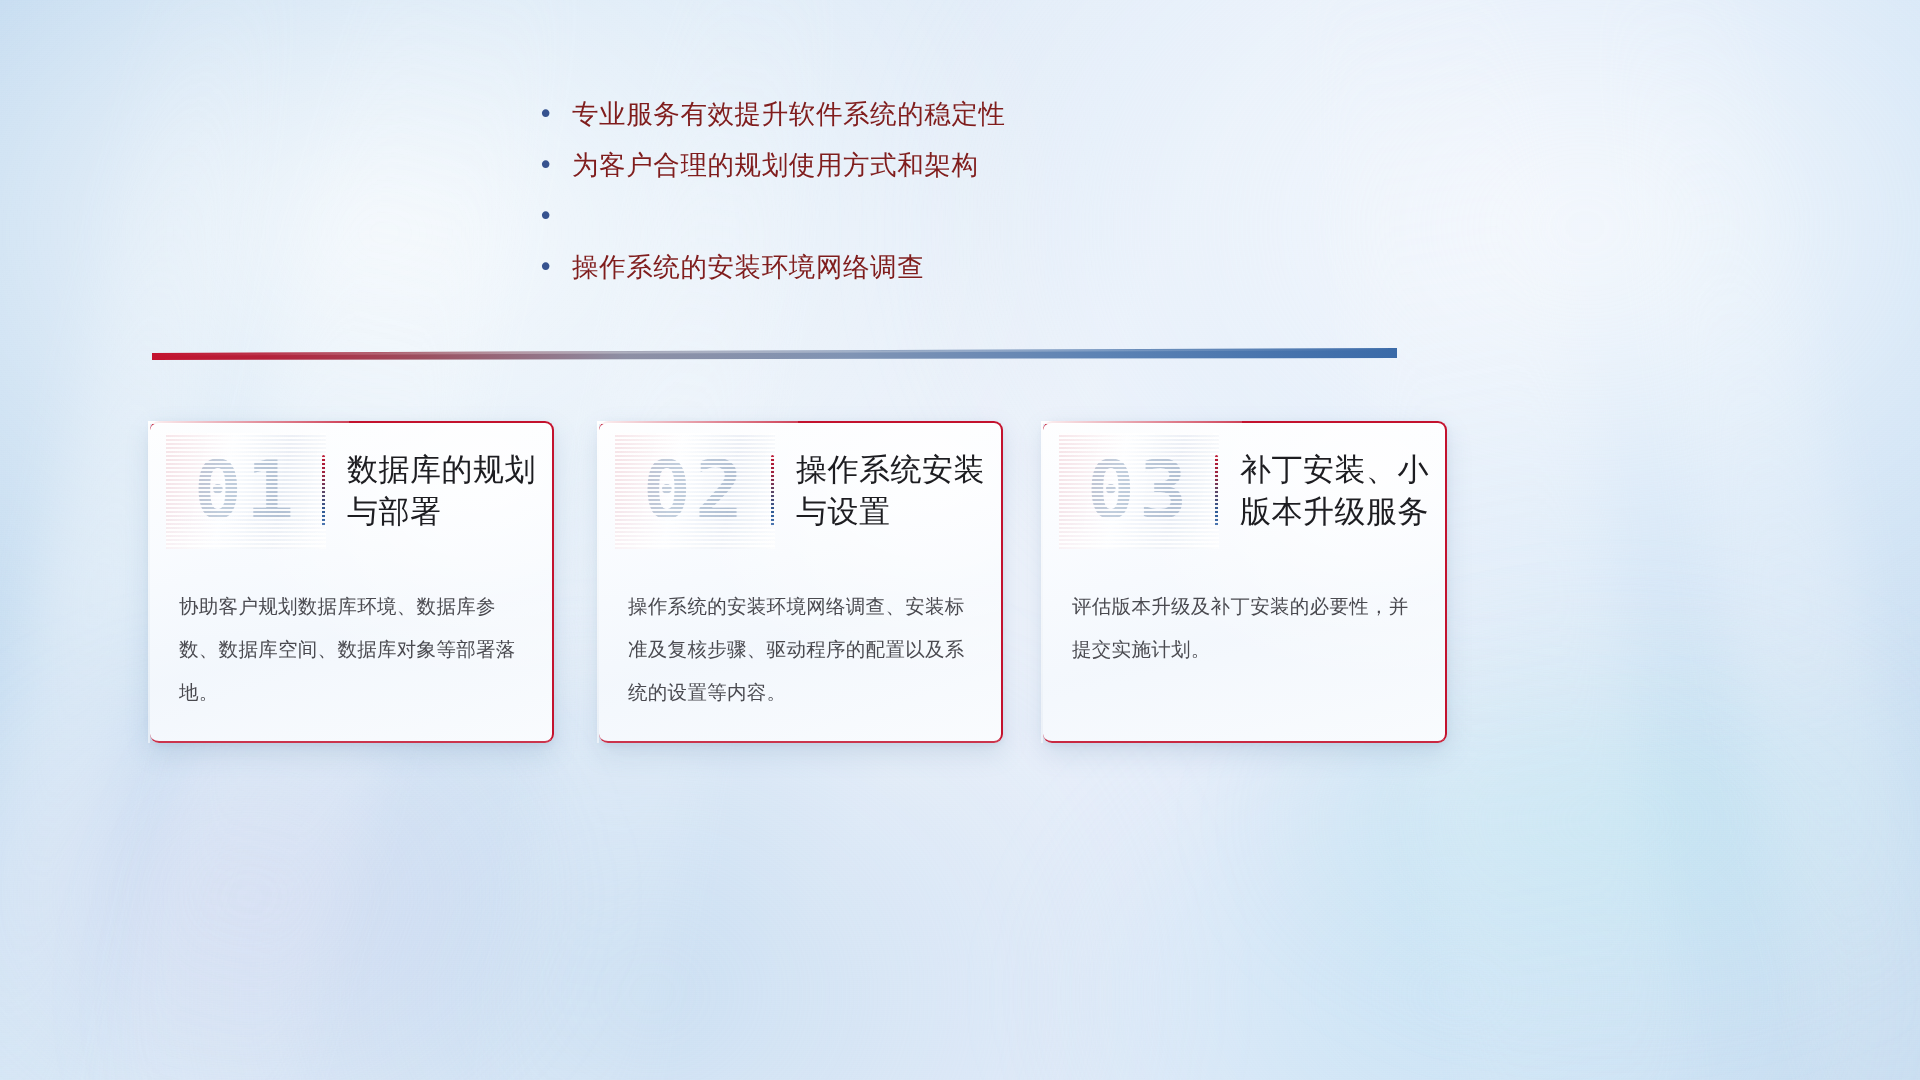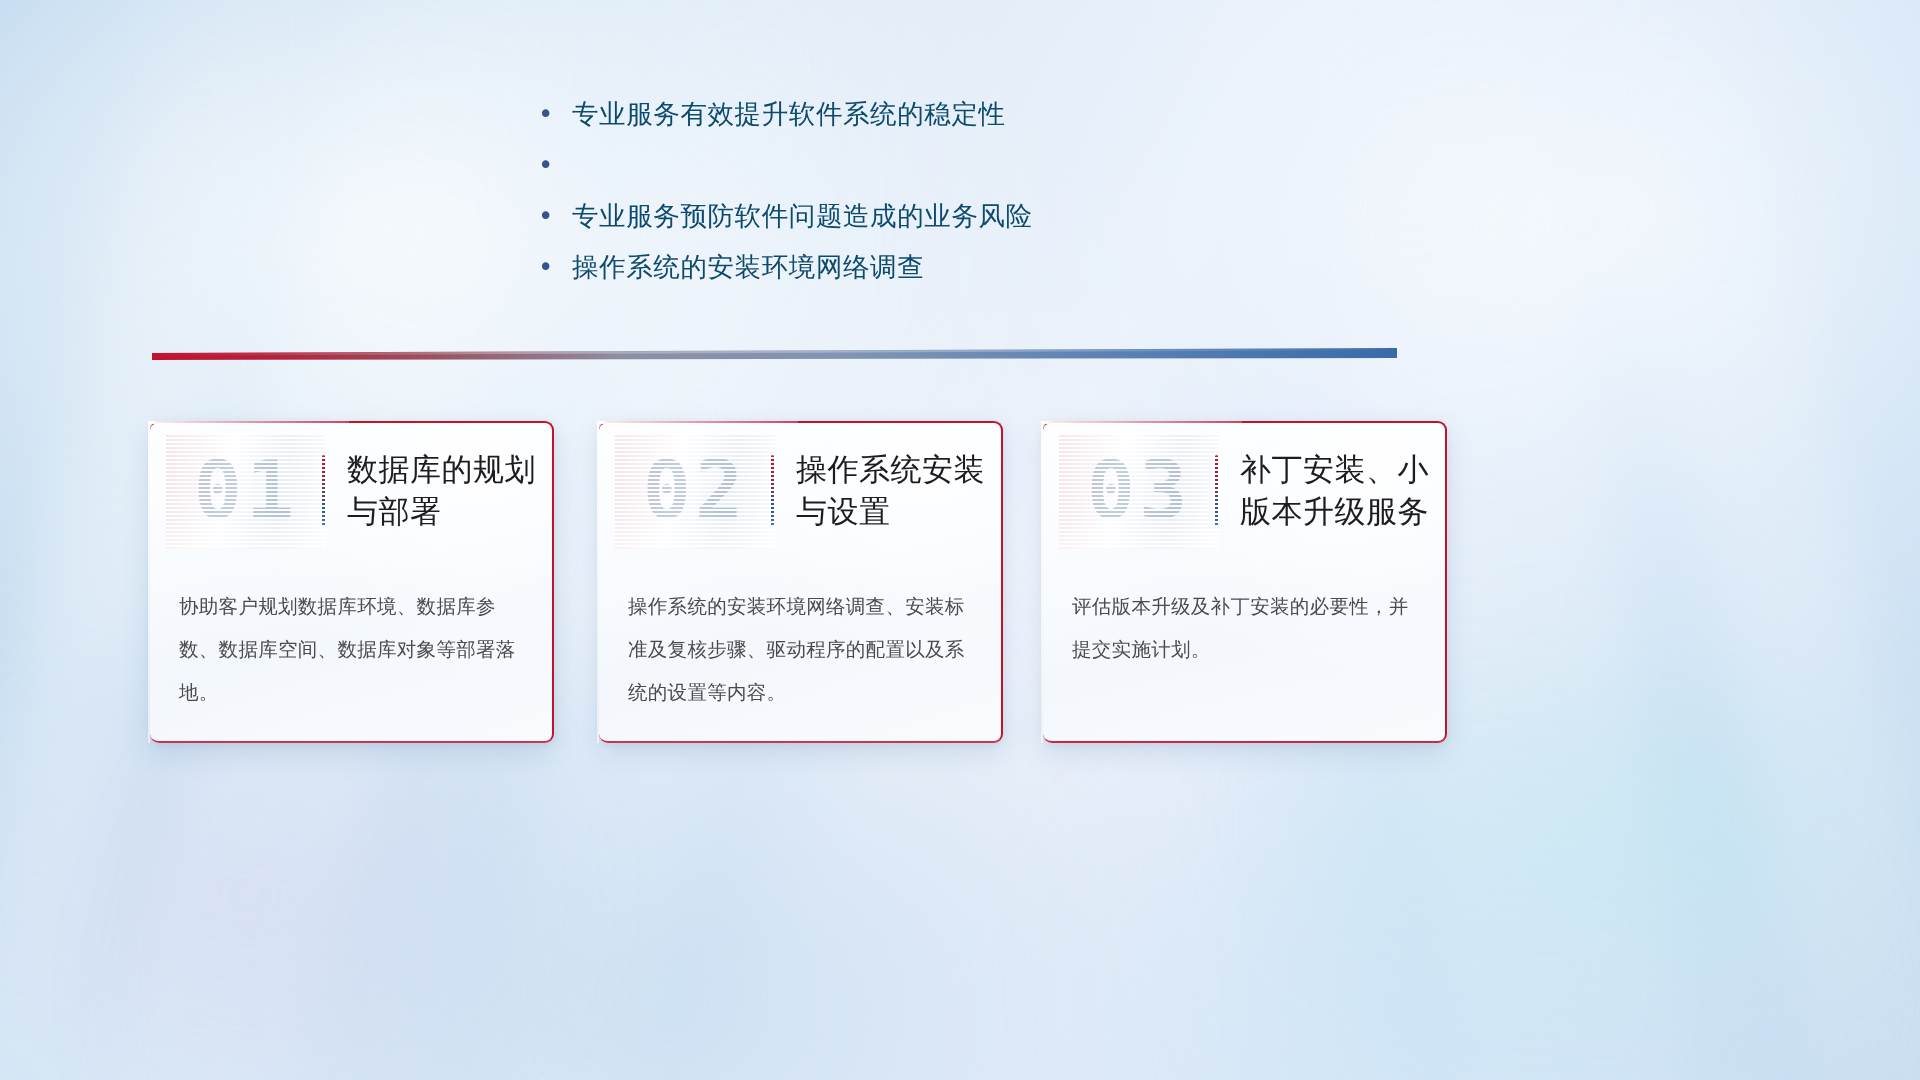--- a/index.html
+++ b/index.html
@@ -79,21 +79,21 @@
   .bullet-row{
     display:flex; align-items:flex-start;
     height:51px;
   }
   .bullet-dot{
     width:34px; flex:0 0 34px;
     color:#36528f; font-size:26px; line-height:44px; text-align:left;
     font-family:"DejaVu Sans",sans-serif;
   }
   .bullet-text{
-    color:#0c4a6e;
+    color:#7f1d1d;
     font-size:26.5px;
     line-height:44px;
     letter-spacing:.6px;
     font-weight:400;
     white-space:nowrap;
     text-shadow:0 1px 1px rgba(255,255,255,.35);
   }
 
   
   #divider-wrap{
@@ -246,25 +246,25 @@
 
 <div id="bullets">
 
   <div class="bullet-row">
     <span class="bullet-dot">•</span>
     <span class="bullet-text">专业服务有效提升软件系统的稳定性</span>
   </div>
 
   <div class="bullet-row">
     <span class="bullet-dot">•</span>
+    <span class="bullet-text">为客户合理的规划使用方式和架构</span>
   </div>
 
   <div class="bullet-row">
     <span class="bullet-dot">•</span>
-    <span class="bullet-text">专业服务预防软件问题造成的业务风险</span>
   </div>
 
   <div class="bullet-row">
     <span class="bullet-dot">•</span>
     <span class="bullet-text">操作系统的安装环境网络调查</span>
   </div>
 
 </div>
 
 <div id="divider-wrap">

